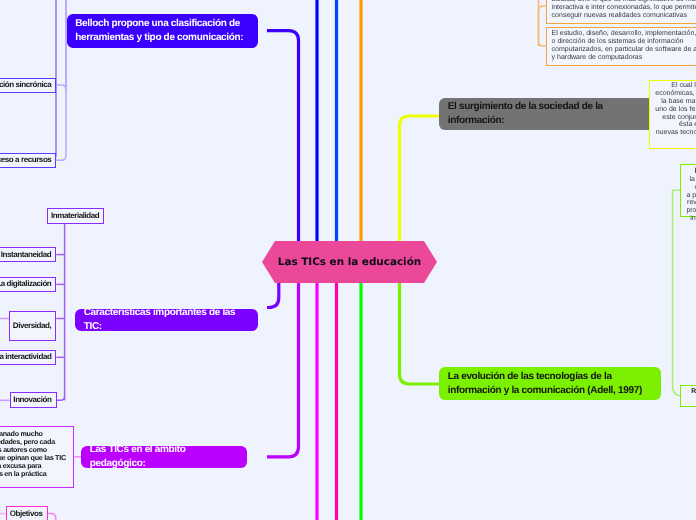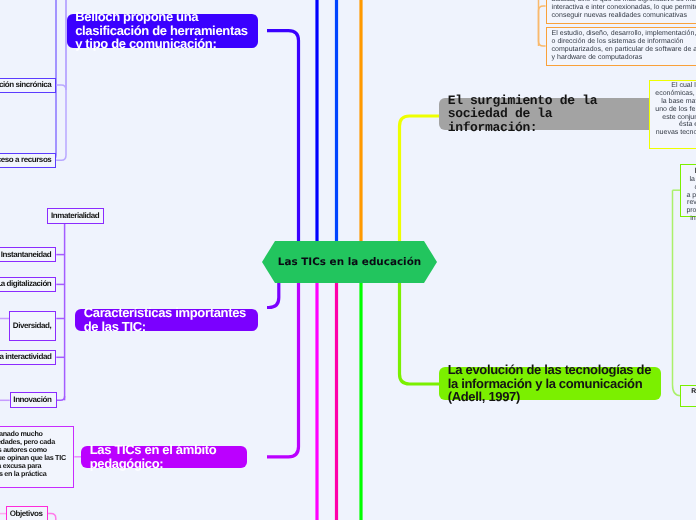--- a/index.html
+++ b/index.html
@@ -8,21 +8,21 @@
        -webkit-font-smoothing:antialiased;
        text-rendering:geometricPrecision;}
   #map{position:relative;width:696px;height:520px;overflow:hidden;background:#eff3fd;
        transform:translateZ(0);}
   svg.links{position:absolute;left:0;top:0;width:696px;height:520px;}
 
   .node{position:absolute;box-sizing:border-box;display:flex;align-items:center;}
   .node > span{display:block;width:100%;}
 
   
-  .n-fill{border-radius:6px;color:#ffffff;font-weight:bold;font-size:13px;
+  .n-fill{border-radius:6px;color:#ffffff;font-weight:bold;font-size:10px;
           line-height:13.6px;padding:0 8.7px;letter-spacing:-0.33px;}
   .n-fill.dark{color:#141414;}
 
   
   .n-out{background:#f2f5fd;border:1.7px solid #8b2bff;color:#141414;
          font-weight:bold;font-size:8px;letter-spacing:-0.42px;
          line-height:10px;padding:0 2.55px;white-space:nowrap;}
 
   
   .n-para{background:#f2f5fd;border:1.5px solid #c82bff;color:#141414;
@@ -36,21 +36,21 @@
   .n-desc.yellow{border-color:#eeff00;text-align:right;line-height:7.8px;padding:1.9px 5px;}
   .n-desc.green{border-color:#7bf000;text-align:right;line-height:7.8px;padding:1.9px 5px;}
   .desc-title{font-weight:bold;font-size:7.5px;color:#141414;line-height:9.5px;}
   .n-lbl{background:#f2f5fd;border:1.5px solid #7bf000;color:#141414;
          font-weight:bold;font-size:6.8px;line-height:7.7px;padding:2px 4px;
          text-align:right;align-items:center;white-space:pre;}
   .n-out.magenta{border-color:#ff2bd9;}
 
   
   #central{position:absolute;left:262px;top:241px;width:175px;height:42px;
-           background:#22c55e;
+           background:#ec4899;
            clip-path:polygon(0 50%, 13px 0, calc(100% - 13px) 0, 100% 50%, calc(100% - 13px) 100%, 13px 100%);
            display:flex;align-items:center;justify-content:center;}
   #central .txt{font-family:"DejaVu Sans",sans-serif;font-weight:bold;font-size:10.4px;color:#0a0a14;}
 </style>
 </head>
 <body>
 
 <div id="map">
   <svg class="links" viewBox="0 0 696 520">
 
@@ -125,21 +125,21 @@
   </div>
 
   <div class="node n-fill" style="left:75px;top:309px;width:183px;height:22px;background:#7b00ff;">
     <span>Características importantes de las TIC:</span>
   </div>
 
   <div class="node n-fill" style="left:81px;top:446px;width:165.5px;height:21.5px;background:#bb00ff;">
     <span>Las TICs en el ámbito pedagógico:</span>
   </div>
 
-  <div class="node n-fill dark" style="left:439px;top:98px;width:216px;height:32px;background:#a3a3a3;font-family:Liberation Mono, monospace;">
+  <div class="node n-fill dark" style="left:439px;top:98px;width:216px;height:32px;background:#737373;">
     <span>El surgimiento de la sociedad de la información:</span>
   </div>
 
   <div class="node n-fill dark" style="left:439px;top:367px;width:222px;height:33px;background:#7bf000;">
     <span>La evolución de las tecnologías de la información y la comunicación (Adell, 1997)</span>
   </div>
 
   <div class="node n-out" style="left:-39.9px;top:77.5px;width:96.2px;height:15.5px;border-color:#5b3bff;">
     <span>Comunicación sincrónica</span>
   </div>

